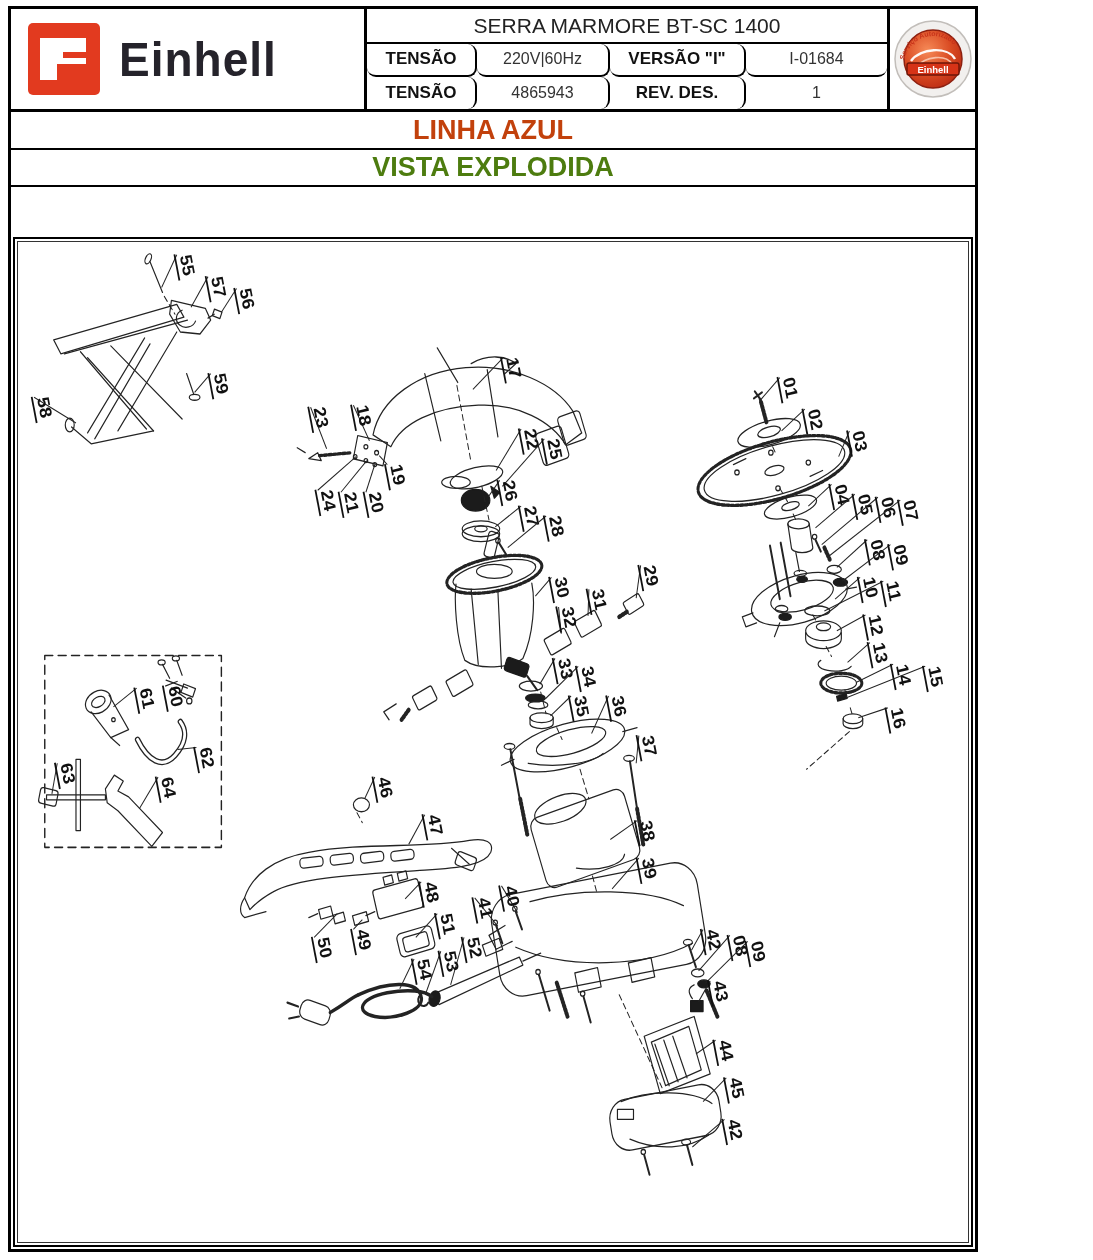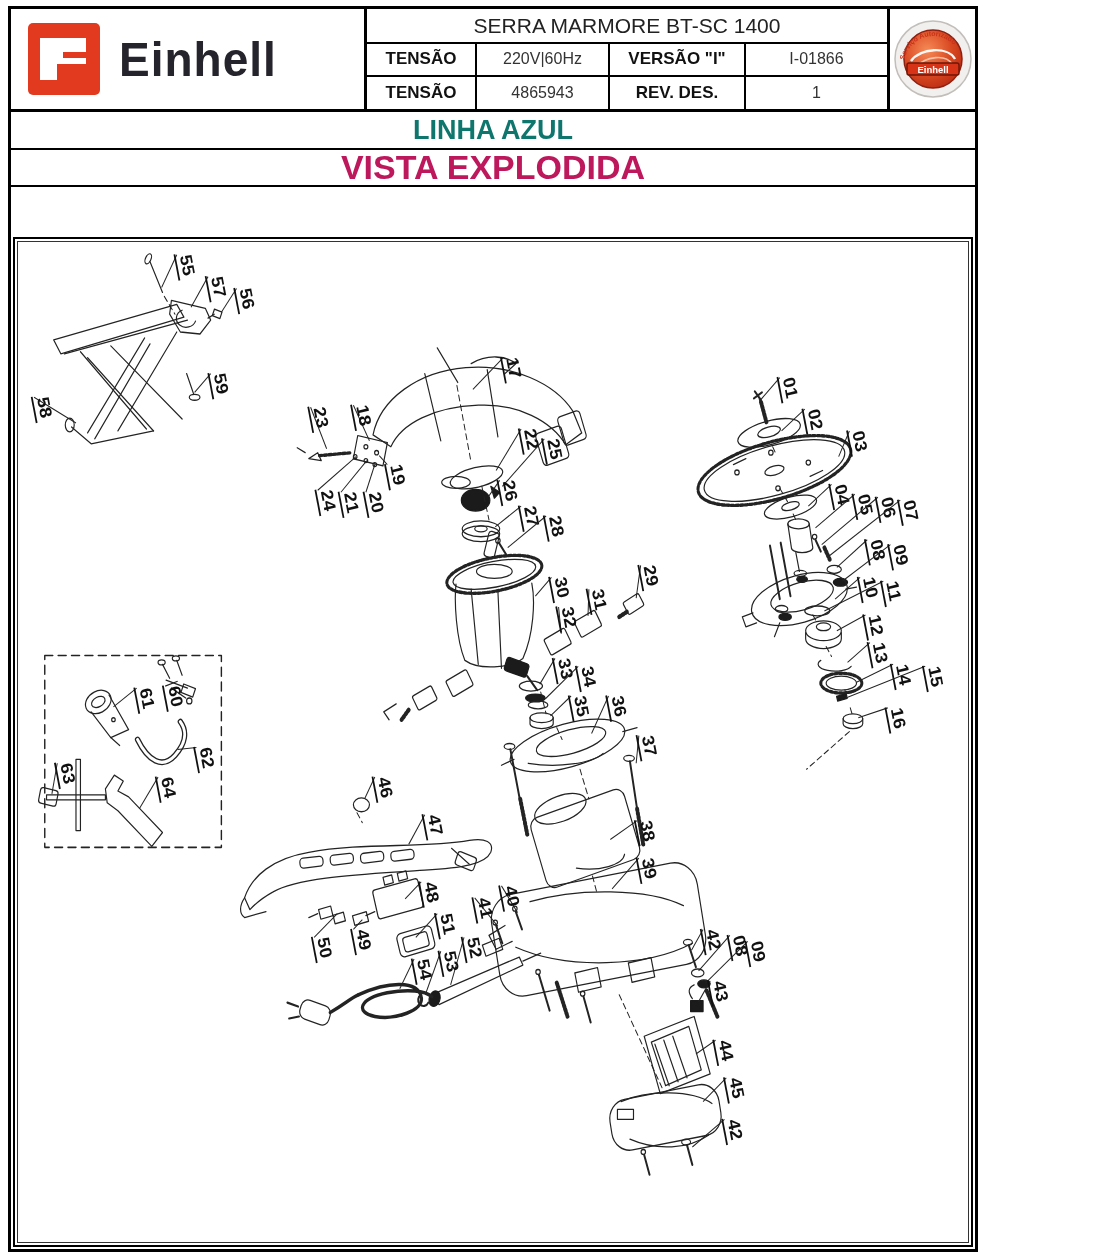--- a/index.html
+++ b/index.html
@@ -12,31 +12,31 @@
   .logo-cell{width:356px;border-right:3px solid #000;box-sizing:border-box;
              display:flex;align-items:center;gap:18px;padding-left:16px;}
   .wordmark{font-size:46px;font-weight:800;letter-spacing:1px;color:#25232b;
             transform:scaleY(1.06);}
   .spec{flex:1;display:flex;flex-direction:column;min-width:0;}
   .spec-title{height:33px;border-bottom:2px solid #000;display:flex;align-items:center;
               justify-content:center;font-size:21px;color:#222;}
   .spec-grid{flex:1;display:grid;grid-template-columns:110px 133px 136px 1fr;
              grid-template-rows:1fr 1fr;}
   .cell{display:flex;align-items:center;justify-content:center;font-size:16px;color:#333;
-        border-right:2px solid #000;border-bottom:2px solid #000;box-sizing:border-box;}
+        border-right:2px solid #000;border-bottom:2px solid #000;box-sizing:border-box;border-radius:9px;}
   .cell.lab{font-weight:bold;font-size:17px;color:#111;}
   .cell.r0{border-bottom:2px solid #000;}
   .cell.r1{border-bottom:none;}
   .cell.c3{border-right:none;}
   .badge-cell{width:88px;border-left:3px solid #000;box-sizing:border-box;
               display:flex;align-items:center;justify-content:center;}
   .band{border-bottom:2px solid #000;display:flex;align-items:center;justify-content:center;
         font-weight:bold;}
-  .band.linha{height:38px;font-size:27px;color:#0f766e;box-sizing:border-box;}
-  .band.vista{height:37px;font-size:34px;color:#be185d;box-sizing:border-box;}
+  .band.linha{height:38px;font-size:27px;color:#c2410c;box-sizing:border-box;}
+  .band.vista{height:37px;font-size:27px;color:#4d7c0f;box-sizing:border-box;}
   
   .diagram{position:absolute;left:2px;right:2px;top:228px;bottom:2px;
            border:2px solid #000;}
   .diagram-inner{position:absolute;inset:2px;border:1px solid #333;}
   svg.art{position:absolute;inset:0;width:100%;height:100%;}
   .art g.part{stroke:#232323;fill:none;stroke-width:1.3;stroke-linecap:round;stroke-linejoin:round;}
   .art .fillD{fill:#1b1b1b;stroke:#1b1b1b;}
   .art .d{stroke-dasharray:6 4;stroke-width:1.1;}
   .art .th{stroke-dasharray:3 2.2;stroke-width:3.4;}
   .art .spr{stroke-width:4.4;stroke-dasharray:2 2;}
@@ -58,21 +58,21 @@
           <path d="M13,16 H59 V30 H36 V36 H59 V42 H30 V58 H13 Z" fill="#fff"></path>
         </svg>
         <div class="wordmark">Einhell</div>
       </div>
       <div class="spec">
         <div class="spec-title">SERRA MARMORE BT-SC 1400</div>
         <div class="spec-grid">
           <div class="cell lab r0">TENSÃO</div>
           <div class="cell r0">220V|60Hz</div>
           <div class="cell lab r0">VERSÃO "I"</div>
-          <div class="cell r0 c3">I-01866</div>
+          <div class="cell r0 c3">I-01684</div>
           <div class="cell lab r1">TENSÃO</div>
           <div class="cell r1">4865943</div>
           <div class="cell lab r1">REV. DES.</div>
           <div class="cell r1 c3">1</div>
         </div>
       </div>
       <div class="badge-cell">
         <svg width="80" height="80" viewBox="0 0 80 80">
           <defs>
             <radialGradient id="bgrad" cx="40%" cy="35%" r="75%">

